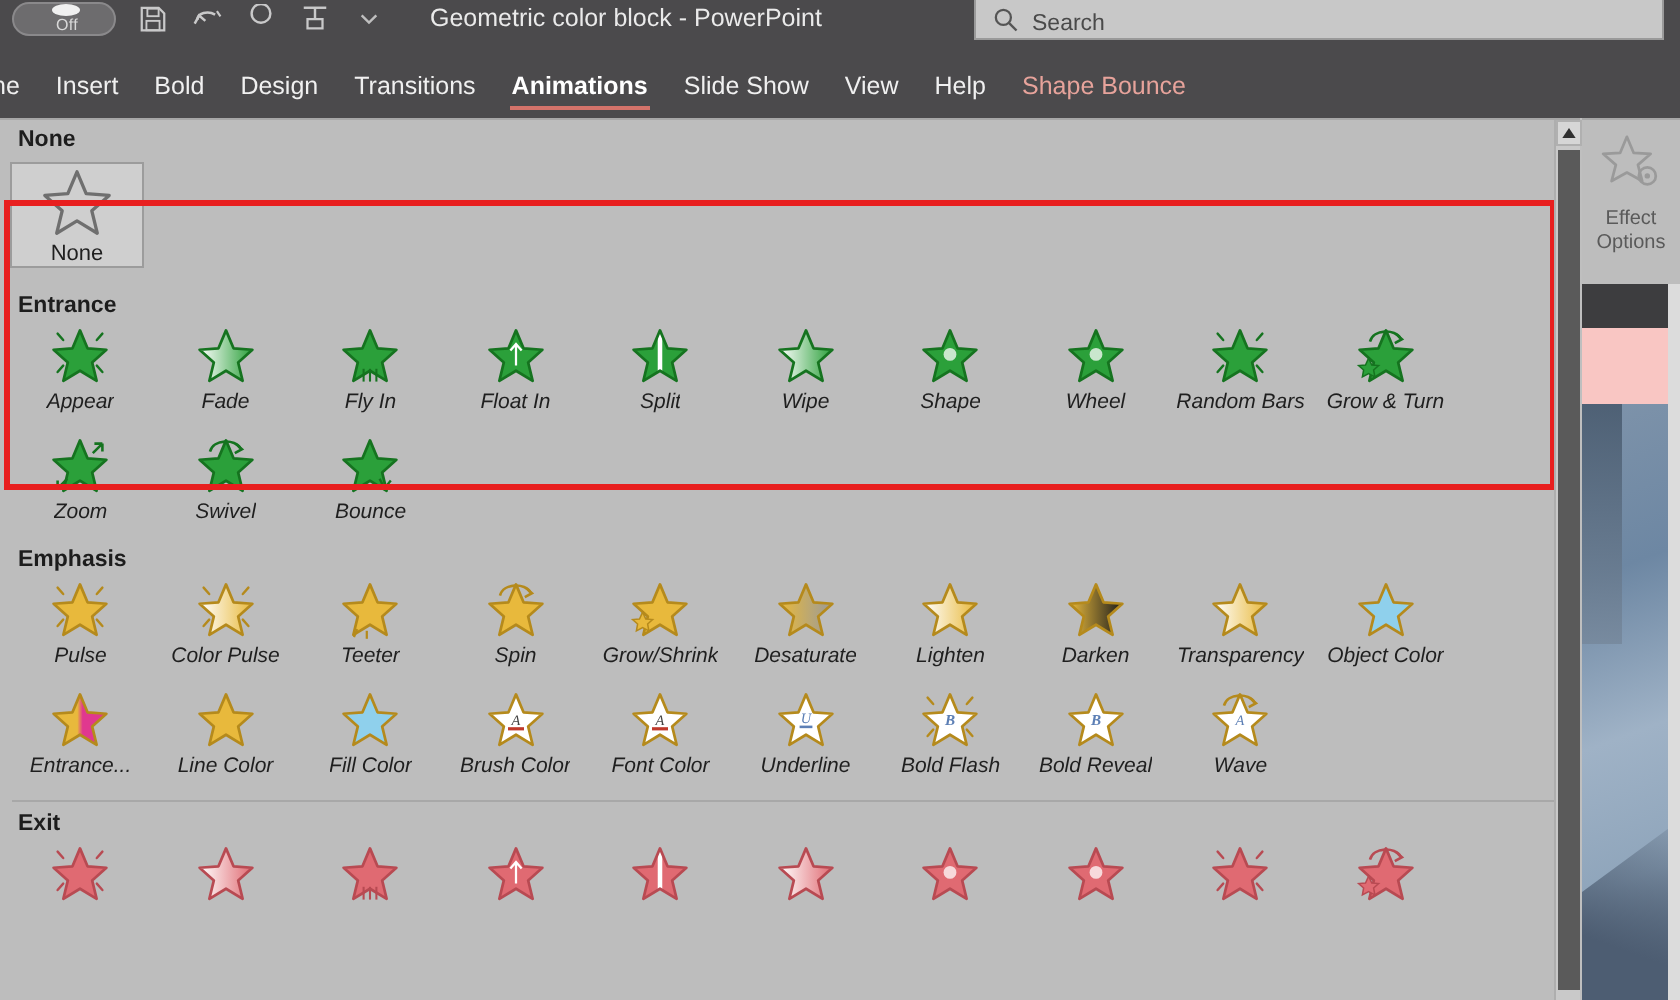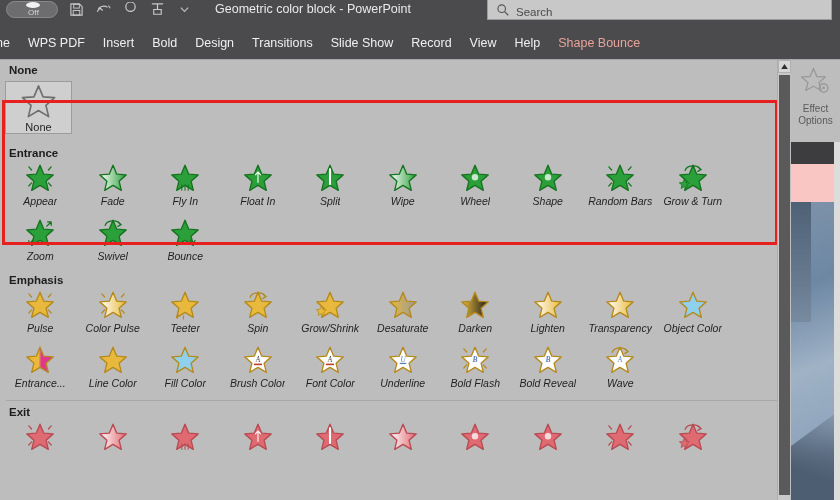--- a/index.html
+++ b/index.html
@@ -246,27 +246,26 @@
             <circle cx="6.5" cy="6.5" r="4.3" fill="none" stroke="#555" stroke-width="1.3"></circle>
             <path d="M9.8 9.8 L14 14" stroke="#555" stroke-width="1.4"></path>
           </svg>
       </span>
       <span class="search-ph">Search</span>
     </div>
   </div>
 
   <div class="tabbar" id="tabbar">
       <div class="tab first">ne</div>
-      <div class="tab">WPS PDF</div>
       <div class="tab">Insert</div>
       <div class="tab">Bold</div>
       <div class="tab">Design</div>
       <div class="tab">Transitions</div>
+      <div class="tab active">Animations</div>
       <div class="tab">Slide Show</div>
-      <div class="tab">Record</div>
       <div class="tab">View</div>
       <div class="tab">Help</div>
       <div class="tab contextual">Shape Bounce</div>
     </div>
 
   <div class="gallery" id="gallery">
       <div class="section-label" style="padding-top: 4px;">None</div>
       <div class="none-wrap">
         <div class="none-btn">
           <svg class="glyph" viewBox="0 0 40 40">
@@ -490,78 +489,78 @@
                 <stop offset="55%" stop-color="#e0388f"></stop>
               </linearGradient>
             </defs>
             <path d="M20 4 L24.7 15.2 L36.5 16.1 L27.6 24.0 L30.4 35.5 L20 29.2 L9.6 35.5 L12.4 24.0 L3.5 16.1 L15.3 15.2 Z" fill="url(#g_star-wipe-icon)" stroke="#15731f" stroke-width="1.7" stroke-linejoin="round"></path>
           </svg>
           <div class="cap">Wipe</div>
         </div>
         <div class="cell">
           <svg class="glyph" viewBox="0 0 40 40">
             <defs>
-              <linearGradient id="g_star-wheel-icon" x1="0" y1="0" x2="1" y2="0">
+              <linearGradient id="g_star-shape-icon" x1="0" y1="0" x2="1" y2="0">
                 <stop offset="0%" stop-color="#ffffff"></stop>
                 <stop offset="100%" stop-color="#2ba03a"></stop>
               </linearGradient>
-              <linearGradient id="gsplit_star-wheel-icon" x1="0" y1="0" x2="1" y2="0">
+              <linearGradient id="gsplit_star-shape-icon" x1="0" y1="0" x2="1" y2="0">
                 <stop offset="45%" stop-color="#2ba03a"></stop>
                 <stop offset="46%" stop-color="#ffffff"></stop>
                 <stop offset="54%" stop-color="#ffffff"></stop>
                 <stop offset="55%" stop-color="#2ba03a"></stop>
               </linearGradient>
-              <linearGradient id="gdes_star-wheel-icon" x1="0" y1="0" x2="1" y2="0">
-                <stop offset="0%" stop-color="#2ba03a"></stop>
-                <stop offset="100%" stop-color="#9a9a9a"></stop>
-              </linearGradient>
-              <linearGradient id="gdark_star-wheel-icon" x1="0" y1="0" x2="1" y2="0">
-                <stop offset="0%" stop-color="#2ba03a"></stop>
-                <stop offset="100%" stop-color="#1c1c1c"></stop>
-              </linearGradient>
-              <linearGradient id="gcomp_star-wheel-icon" x1="0" y1="0" x2="1" y2="0">
+              <linearGradient id="gdes_star-shape-icon" x1="0" y1="0" x2="1" y2="0">
+                <stop offset="0%" stop-color="#2ba03a"></stop>
+                <stop offset="100%" stop-color="#9a9a9a"></stop>
+              </linearGradient>
+              <linearGradient id="gdark_star-shape-icon" x1="0" y1="0" x2="1" y2="0">
+                <stop offset="0%" stop-color="#2ba03a"></stop>
+                <stop offset="100%" stop-color="#1c1c1c"></stop>
+              </linearGradient>
+              <linearGradient id="gcomp_star-shape-icon" x1="0" y1="0" x2="1" y2="0">
                 <stop offset="45%" stop-color="#2ba03a"></stop>
                 <stop offset="55%" stop-color="#e0388f"></stop>
               </linearGradient>
             </defs>
             <path d="M20 4 L24.7 15.2 L36.5 16.1 L27.6 24.0 L30.4 35.5 L20 29.2 L9.6 35.5 L12.4 24.0 L3.5 16.1 L15.3 15.2 Z" fill="#2ba03a" stroke="#15731f" stroke-width="1.7" stroke-linejoin="round"></path>
             <circle cx="20" cy="19" r="4" fill="#ffffff" opacity="0.75"></circle>
           </svg>
-          <div class="cap">Wheel</div>
-        </div>
-        <div class="cell">
-          <svg class="glyph" viewBox="0 0 40 40">
-            <defs>
-              <linearGradient id="g_star-shape-icon" x1="0" y1="0" x2="1" y2="0">
+          <div class="cap">Shape</div>
+        </div>
+        <div class="cell">
+          <svg class="glyph" viewBox="0 0 40 40">
+            <defs>
+              <linearGradient id="g_star-wheel-icon" x1="0" y1="0" x2="1" y2="0">
                 <stop offset="0%" stop-color="#ffffff"></stop>
                 <stop offset="100%" stop-color="#2ba03a"></stop>
               </linearGradient>
-              <linearGradient id="gsplit_star-shape-icon" x1="0" y1="0" x2="1" y2="0">
+              <linearGradient id="gsplit_star-wheel-icon" x1="0" y1="0" x2="1" y2="0">
                 <stop offset="45%" stop-color="#2ba03a"></stop>
                 <stop offset="46%" stop-color="#ffffff"></stop>
                 <stop offset="54%" stop-color="#ffffff"></stop>
                 <stop offset="55%" stop-color="#2ba03a"></stop>
               </linearGradient>
-              <linearGradient id="gdes_star-shape-icon" x1="0" y1="0" x2="1" y2="0">
-                <stop offset="0%" stop-color="#2ba03a"></stop>
-                <stop offset="100%" stop-color="#9a9a9a"></stop>
-              </linearGradient>
-              <linearGradient id="gdark_star-shape-icon" x1="0" y1="0" x2="1" y2="0">
-                <stop offset="0%" stop-color="#2ba03a"></stop>
-                <stop offset="100%" stop-color="#1c1c1c"></stop>
-              </linearGradient>
-              <linearGradient id="gcomp_star-shape-icon" x1="0" y1="0" x2="1" y2="0">
+              <linearGradient id="gdes_star-wheel-icon" x1="0" y1="0" x2="1" y2="0">
+                <stop offset="0%" stop-color="#2ba03a"></stop>
+                <stop offset="100%" stop-color="#9a9a9a"></stop>
+              </linearGradient>
+              <linearGradient id="gdark_star-wheel-icon" x1="0" y1="0" x2="1" y2="0">
+                <stop offset="0%" stop-color="#2ba03a"></stop>
+                <stop offset="100%" stop-color="#1c1c1c"></stop>
+              </linearGradient>
+              <linearGradient id="gcomp_star-wheel-icon" x1="0" y1="0" x2="1" y2="0">
                 <stop offset="45%" stop-color="#2ba03a"></stop>
                 <stop offset="55%" stop-color="#e0388f"></stop>
               </linearGradient>
             </defs>
             <path d="M20 4 L24.7 15.2 L36.5 16.1 L27.6 24.0 L30.4 35.5 L20 29.2 L9.6 35.5 L12.4 24.0 L3.5 16.1 L15.3 15.2 Z" fill="#2ba03a" stroke="#15731f" stroke-width="1.7" stroke-linejoin="round"></path>
             <circle cx="20" cy="19" r="4" fill="#ffffff" opacity="0.75"></circle>
           </svg>
-          <div class="cap">Shape</div>
+          <div class="cap">Wheel</div>
         </div>
         <div class="cell">
           <svg class="glyph" viewBox="0 0 40 40">
             <defs>
               <linearGradient id="g_star-random-bars-icon" x1="0" y1="0" x2="1" y2="0">
                 <stop offset="0%" stop-color="#ffffff"></stop>
                 <stop offset="100%" stop-color="#2ba03a"></stop>
               </linearGradient>
               <linearGradient id="gsplit_star-random-bars-icon" x1="0" y1="0" x2="1" y2="0">
                 <stop offset="45%" stop-color="#2ba03a"></stop>
@@ -920,20 +919,50 @@
                 <stop offset="55%" stop-color="#e0388f"></stop>
               </linearGradient>
             </defs>
             <path d="M20 4 L24.7 15.2 L36.5 16.1 L27.6 24.0 L30.4 35.5 L20 29.2 L9.6 35.5 L12.4 24.0 L3.5 16.1 L15.3 15.2 Z" fill="url(#gdes_star-desaturate-icon)" stroke="#b58a1c" stroke-width="1.7" stroke-linejoin="round"></path>
           </svg>
           <div class="cap">Desaturate</div>
         </div>
         <div class="cell">
           <svg class="glyph" viewBox="0 0 40 40">
             <defs>
+              <linearGradient id="g_star-lighten-icon" x1="0" y1="0" x2="1" y2="0">
+                <stop offset="0%" stop-color="#ffffff"></stop>
+                <stop offset="100%" stop-color="#e8b93c"></stop>
+              </linearGradient>
+              <linearGradient id="gsplit_star-lighten-icon" x1="0" y1="0" x2="1" y2="0">
+                <stop offset="45%" stop-color="#e8b93c"></stop>
+                <stop offset="46%" stop-color="#ffffff"></stop>
+                <stop offset="54%" stop-color="#ffffff"></stop>
+                <stop offset="55%" stop-color="#e8b93c"></stop>
+              </linearGradient>
+              <linearGradient id="gdes_star-lighten-icon" x1="0" y1="0" x2="1" y2="0">
+                <stop offset="0%" stop-color="#e8b93c"></stop>
+                <stop offset="100%" stop-color="#9a9a9a"></stop>
+              </linearGradient>
+              <linearGradient id="gdark_star-lighten-icon" x1="0" y1="0" x2="1" y2="0">
+                <stop offset="0%" stop-color="#e8b93c"></stop>
+                <stop offset="100%" stop-color="#1c1c1c"></stop>
+              </linearGradient>
+              <linearGradient id="gcomp_star-lighten-icon" x1="0" y1="0" x2="1" y2="0">
+                <stop offset="45%" stop-color="#e8b93c"></stop>
+                <stop offset="55%" stop-color="#e0388f"></stop>
+              </linearGradient>
+            </defs>
+            <path d="M20 4 L24.7 15.2 L36.5 16.1 L27.6 24.0 L30.4 35.5 L20 29.2 L9.6 35.5 L12.4 24.0 L3.5 16.1 L15.3 15.2 Z" fill="url(#g_star-lighten-icon)" stroke="#b58a1c" stroke-width="1.7" stroke-linejoin="round"></path>
+          </svg>
+          <div class="cap">Lighten</div>
+        </div>
+        <div class="cell">
+          <svg class="glyph" viewBox="0 0 40 40">
+            <defs>
               <linearGradient id="g_star-darken-icon" x1="0" y1="0" x2="1" y2="0">
                 <stop offset="0%" stop-color="#ffffff"></stop>
                 <stop offset="100%" stop-color="#e8b93c"></stop>
               </linearGradient>
               <linearGradient id="gsplit_star-darken-icon" x1="0" y1="0" x2="1" y2="0">
                 <stop offset="45%" stop-color="#e8b93c"></stop>
                 <stop offset="46%" stop-color="#ffffff"></stop>
                 <stop offset="54%" stop-color="#ffffff"></stop>
                 <stop offset="55%" stop-color="#e8b93c"></stop>
               </linearGradient>
@@ -946,50 +975,20 @@
                 <stop offset="100%" stop-color="#1c1c1c"></stop>
               </linearGradient>
               <linearGradient id="gcomp_star-darken-icon" x1="0" y1="0" x2="1" y2="0">
                 <stop offset="45%" stop-color="#e8b93c"></stop>
                 <stop offset="55%" stop-color="#e0388f"></stop>
               </linearGradient>
             </defs>
             <path d="M20 4 L24.7 15.2 L36.5 16.1 L27.6 24.0 L30.4 35.5 L20 29.2 L9.6 35.5 L12.4 24.0 L3.5 16.1 L15.3 15.2 Z" fill="url(#gdark_star-darken-icon)" stroke="#b58a1c" stroke-width="1.7" stroke-linejoin="round"></path>
           </svg>
           <div class="cap">Darken</div>
-        </div>
-        <div class="cell">
-          <svg class="glyph" viewBox="0 0 40 40">
-            <defs>
-              <linearGradient id="g_star-lighten-icon" x1="0" y1="0" x2="1" y2="0">
-                <stop offset="0%" stop-color="#ffffff"></stop>
-                <stop offset="100%" stop-color="#e8b93c"></stop>
-              </linearGradient>
-              <linearGradient id="gsplit_star-lighten-icon" x1="0" y1="0" x2="1" y2="0">
-                <stop offset="45%" stop-color="#e8b93c"></stop>
-                <stop offset="46%" stop-color="#ffffff"></stop>
-                <stop offset="54%" stop-color="#ffffff"></stop>
-                <stop offset="55%" stop-color="#e8b93c"></stop>
-              </linearGradient>
-              <linearGradient id="gdes_star-lighten-icon" x1="0" y1="0" x2="1" y2="0">
-                <stop offset="0%" stop-color="#e8b93c"></stop>
-                <stop offset="100%" stop-color="#9a9a9a"></stop>
-              </linearGradient>
-              <linearGradient id="gdark_star-lighten-icon" x1="0" y1="0" x2="1" y2="0">
-                <stop offset="0%" stop-color="#e8b93c"></stop>
-                <stop offset="100%" stop-color="#1c1c1c"></stop>
-              </linearGradient>
-              <linearGradient id="gcomp_star-lighten-icon" x1="0" y1="0" x2="1" y2="0">
-                <stop offset="45%" stop-color="#e8b93c"></stop>
-                <stop offset="55%" stop-color="#e0388f"></stop>
-              </linearGradient>
-            </defs>
-            <path d="M20 4 L24.7 15.2 L36.5 16.1 L27.6 24.0 L30.4 35.5 L20 29.2 L9.6 35.5 L12.4 24.0 L3.5 16.1 L15.3 15.2 Z" fill="url(#g_star-lighten-icon)" stroke="#b58a1c" stroke-width="1.7" stroke-linejoin="round"></path>
-          </svg>
-          <div class="cap">Lighten</div>
         </div>
         <div class="cell">
           <svg class="glyph" viewBox="0 0 40 40">
             <defs>
               <linearGradient id="g_star-transparency-icon" x1="0" y1="0" x2="1" y2="0">
                 <stop offset="0%" stop-color="#ffffff"></stop>
                 <stop offset="100%" stop-color="#e8b93c"></stop>
               </linearGradient>
               <linearGradient id="gsplit_star-transparency-icon" x1="0" y1="0" x2="1" y2="0">
                 <stop offset="45%" stop-color="#e8b93c"></stop>

